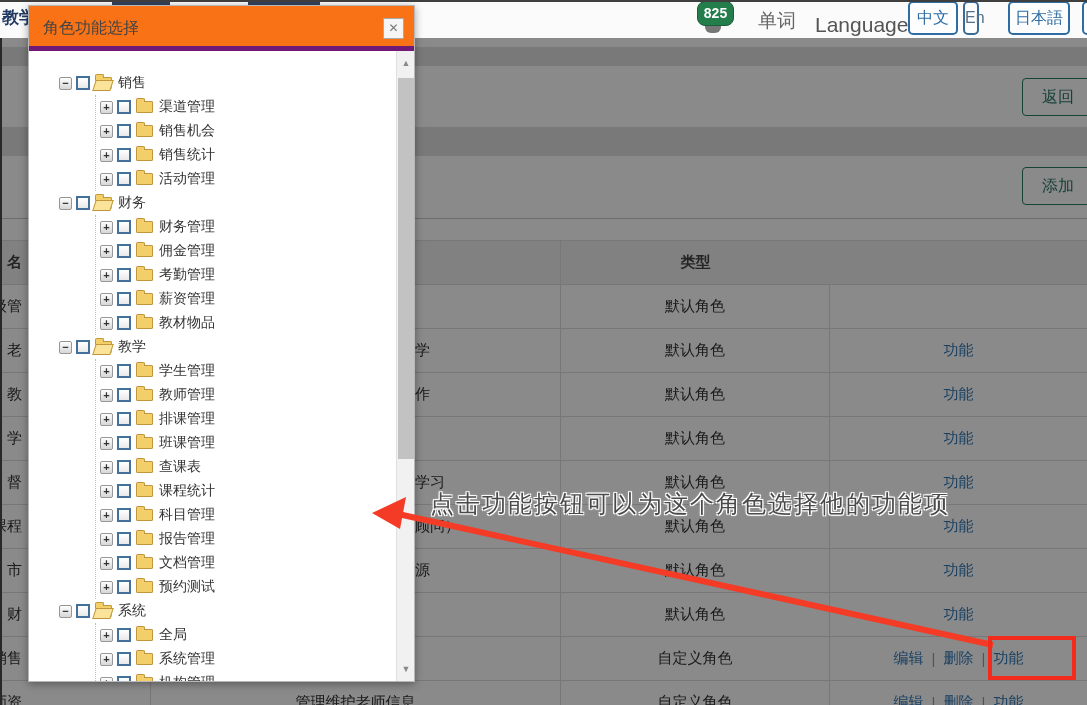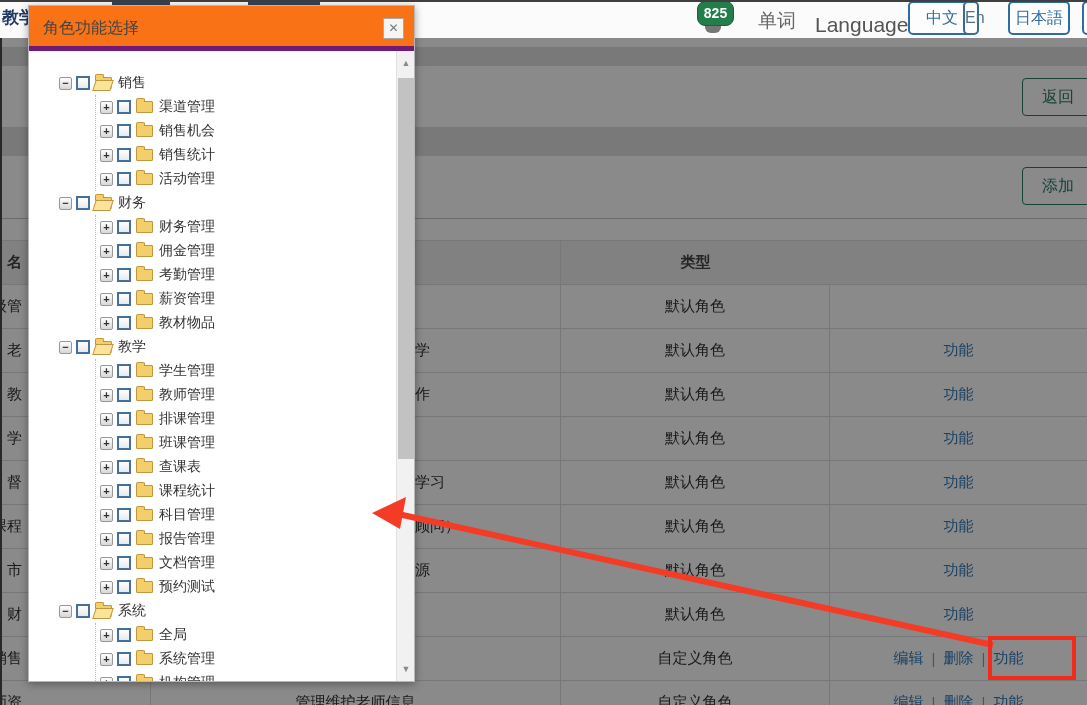--- a/index.html
+++ b/index.html
@@ -18,21 +18,21 @@
   .nav-frag { position:absolute; top:0; height:8px; background:#33425e; }
   .nav-frag.f1 { left:112px; width:58px; }
   .nav-frag.f2 { left:248px; width:72px; }
   .bell { position:absolute; left:705px; top:22px; width:16px; height:11px; background:#777; border-radius:0 0 6px 6px; }
   .badge { position:absolute; left:697px; top:1px; width:37px; height:25px; background:#237e4b; border:1px solid #1b5e38;
            border-radius:8px; color:#fff; font-size:14px; font-weight:bold; text-align:center; line-height:23px; }
   .word-label { position:absolute; left:758px; top:8px; font-size:19px; color:#666; }
   .lang-label { position:absolute; left:815px; top:11px; font-size:21px; color:#555; }
   .lang-btn { position:absolute; top:1px; height:34px; border:2px solid #2e6da4; border-radius:5px; background:#fdfdfd;
               color:#2e6da4; font-size:16px; text-align:center; line-height:30px; }
-  .lang-zh { left:908px; width:68px; }
+  .lang-zh { left:908px; width:50px; }
   .lang-en { left:963px; width:16px; color:#55708a; border-color:#3a6b94; }
   .lang-jp { left:1008px; width:62px; }
   .lang-part { left:1082px; width:20px; }
   
   .band { position:absolute; left:0; width:1087px; background:#e0e0e0; }
   .band.a { top:47px; height:19px; }
   .band.b { top:127px; height:29px; }
   .hline { position:absolute; left:0; width:1087px; height:1px; background:#c8c8c8; top:218px; }
   .ghost-btn { position:absolute; left:1022px; width:72px; height:38px; background:#fff; border:1px solid #2b7a68;
                border-radius:4px; color:#2b7a68; font-size:16px; text-align:center; line-height:36px; }
@@ -388,13 +388,14 @@
     </div>
   </div>
 </div>
 
 <div class="anno">
   <svg class="arrow" width="1087" height="705">
     <line x1="993" y1="645" x2="398" y2="514" stroke="#f43b26" stroke-width="6"></line>
     <polygon points="372,513 406,497 400,529" fill="#f43b26"></polygon>
   </svg>
   <div class="hl-box"></div>
+  <div class="anno-text">点击功能按钮可以为这个角色选择他的功能项</div>
 </div>
 
 </body></html>

